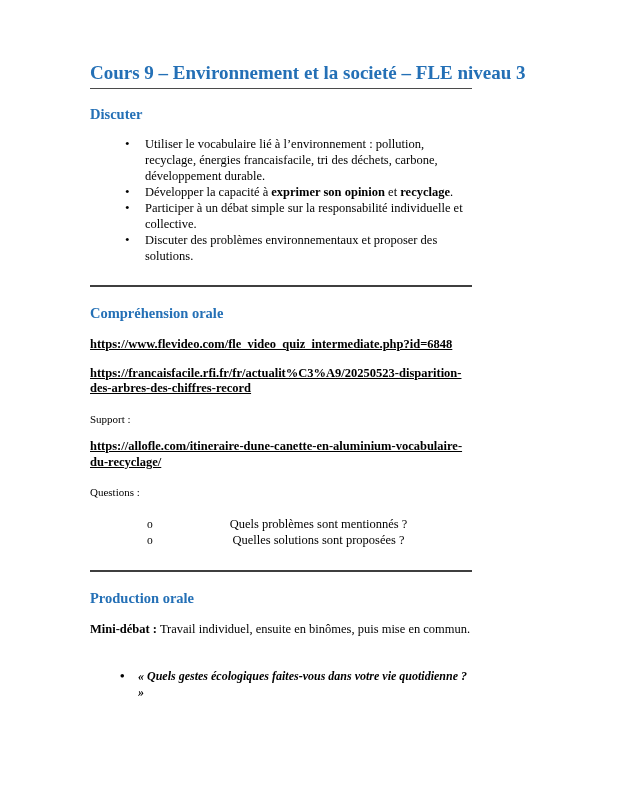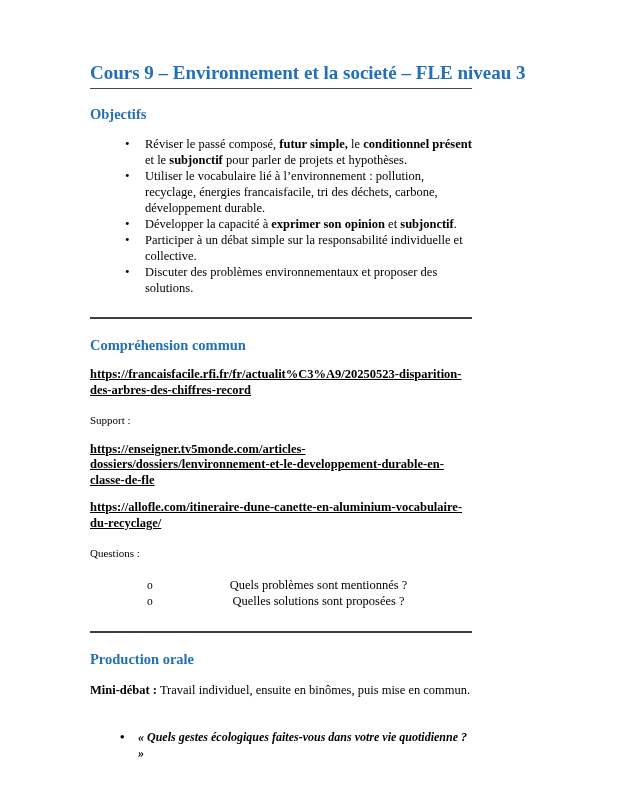--- a/index.html
+++ b/index.html
@@ -124,40 +124,39 @@
 </style>
 </head>
 <body>
 
 <div class="page">
 
   <h1 class="doc-title">
     <span class="t-line">Cours 9 – Environnement et la societé – FLE niveau 3</span>
   </h1>
 
-  <h2 class="sec-heading h-objectifs">Objectifs</h2>
+  <h2 class="sec-heading h-objectifs">Discuter</h2>
 
   <ul class="bullet-list">
-    <li><span>Réviser le passé composé, </span><b>futur simple,</b><span> le </span><b>conditionnel présent</b><span> et le </span><b>subjonctif</b><span> pour parler de projets et hypothèses.</span></li>
     <li><span>Utiliser le vocabulaire lié à l’environnement : pollution, recyclage, énergies francaisfacile, tri des déchets, carbone, développement durable.</span></li>
-    <li><span>Développer la capacité à </span><b>exprimer son opinion</b><span> et </span><b>subjonctif</b><span>.</span></li>
+    <li><span>Développer la capacité à </span><b>exprimer son opinion</b><span> et </span><b>recyclage</b><span>.</span></li>
     <li><span>Participer à un débat simple sur la responsabilité individuelle et collective.</span></li>
     <li><span>Discuter des problèmes environnementaux et proposer des solutions.</span></li>
   </ul>
 
   <hr class="divider">
 
-  <h2 class="sec-heading h-comprehension">Compréhension commun</h2>
+  <h2 class="sec-heading h-comprehension">Compréhension orale</h2>
 
+  <p class="link-para lp-1"><a class="doc-link">https://www.flevideo.com/fle_video_quiz_intermediate.php?id=6848</a></p>
 
   <p class="link-para lp-2"><a class="doc-link">https://francaisfacile.rfi.fr/fr/actualit%C3%A9/20250523-disparition-des-arbres-des-chiffres-record</a></p>
 
   <p class="label-para">Support :</p>
 
-  <p class="link-para lp-3"><a class="doc-link">https://enseigner.tv5monde.com/articles-dossiers/dossiers/lenvironnement-et-le-developpement-durable-en-classe-de-fle</a></p>
 
   <p class="link-para lp-4"><a class="doc-link">https://allofle.com/itineraire-dune-canette-en-aluminium-vocabulaire-du-recyclage/</a></p>
 
   <p class="label-para">Questions :</p>
 
   <ul class="sub-list">
     <li>Quels problèmes sont mentionnés ?</li>
     <li>Quelles solutions sont proposées ?</li>
   </ul>
 

